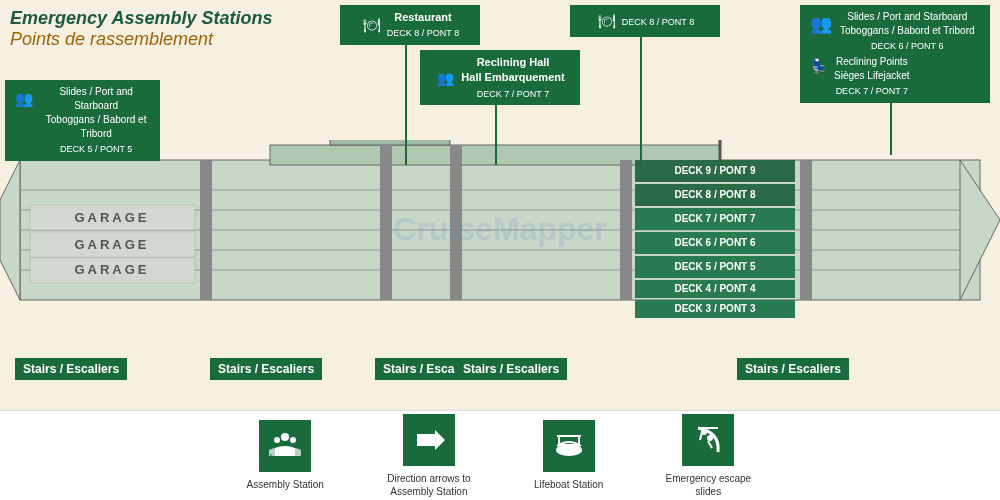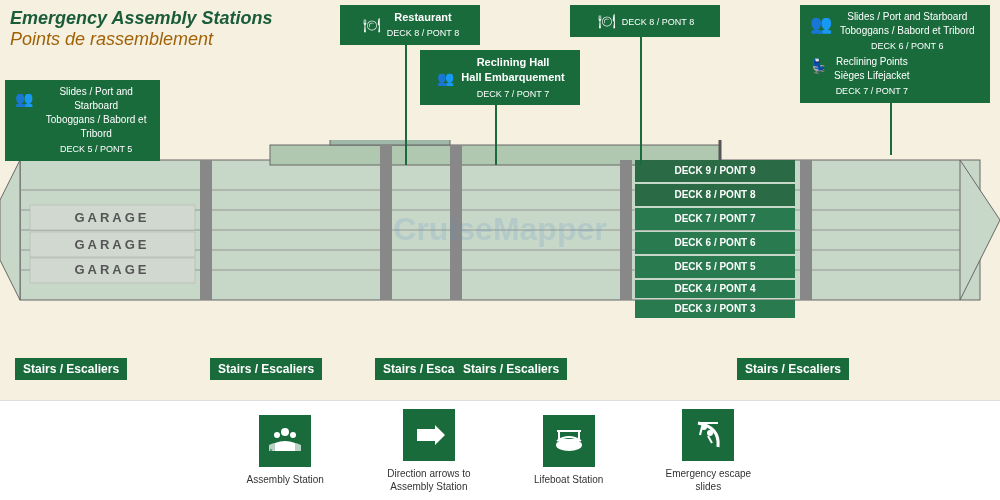--- a/index.html
+++ b/index.html
@@ -114,21 +114,21 @@
       font-weight: bold;
       z-index: 20;
     }
 
     
     .bottom-section {
       position: absolute;
       bottom: 0;
       left: 0;
       width: 1000px;
-      height: 100px;
+      height: 90px;
       background: white;
       border-top: 1px solid #ddd;
       display: flex;
       align-items: center;
       justify-content: center;
       gap: 60px;
     }
 
     .legend-item {
       display: flex;

